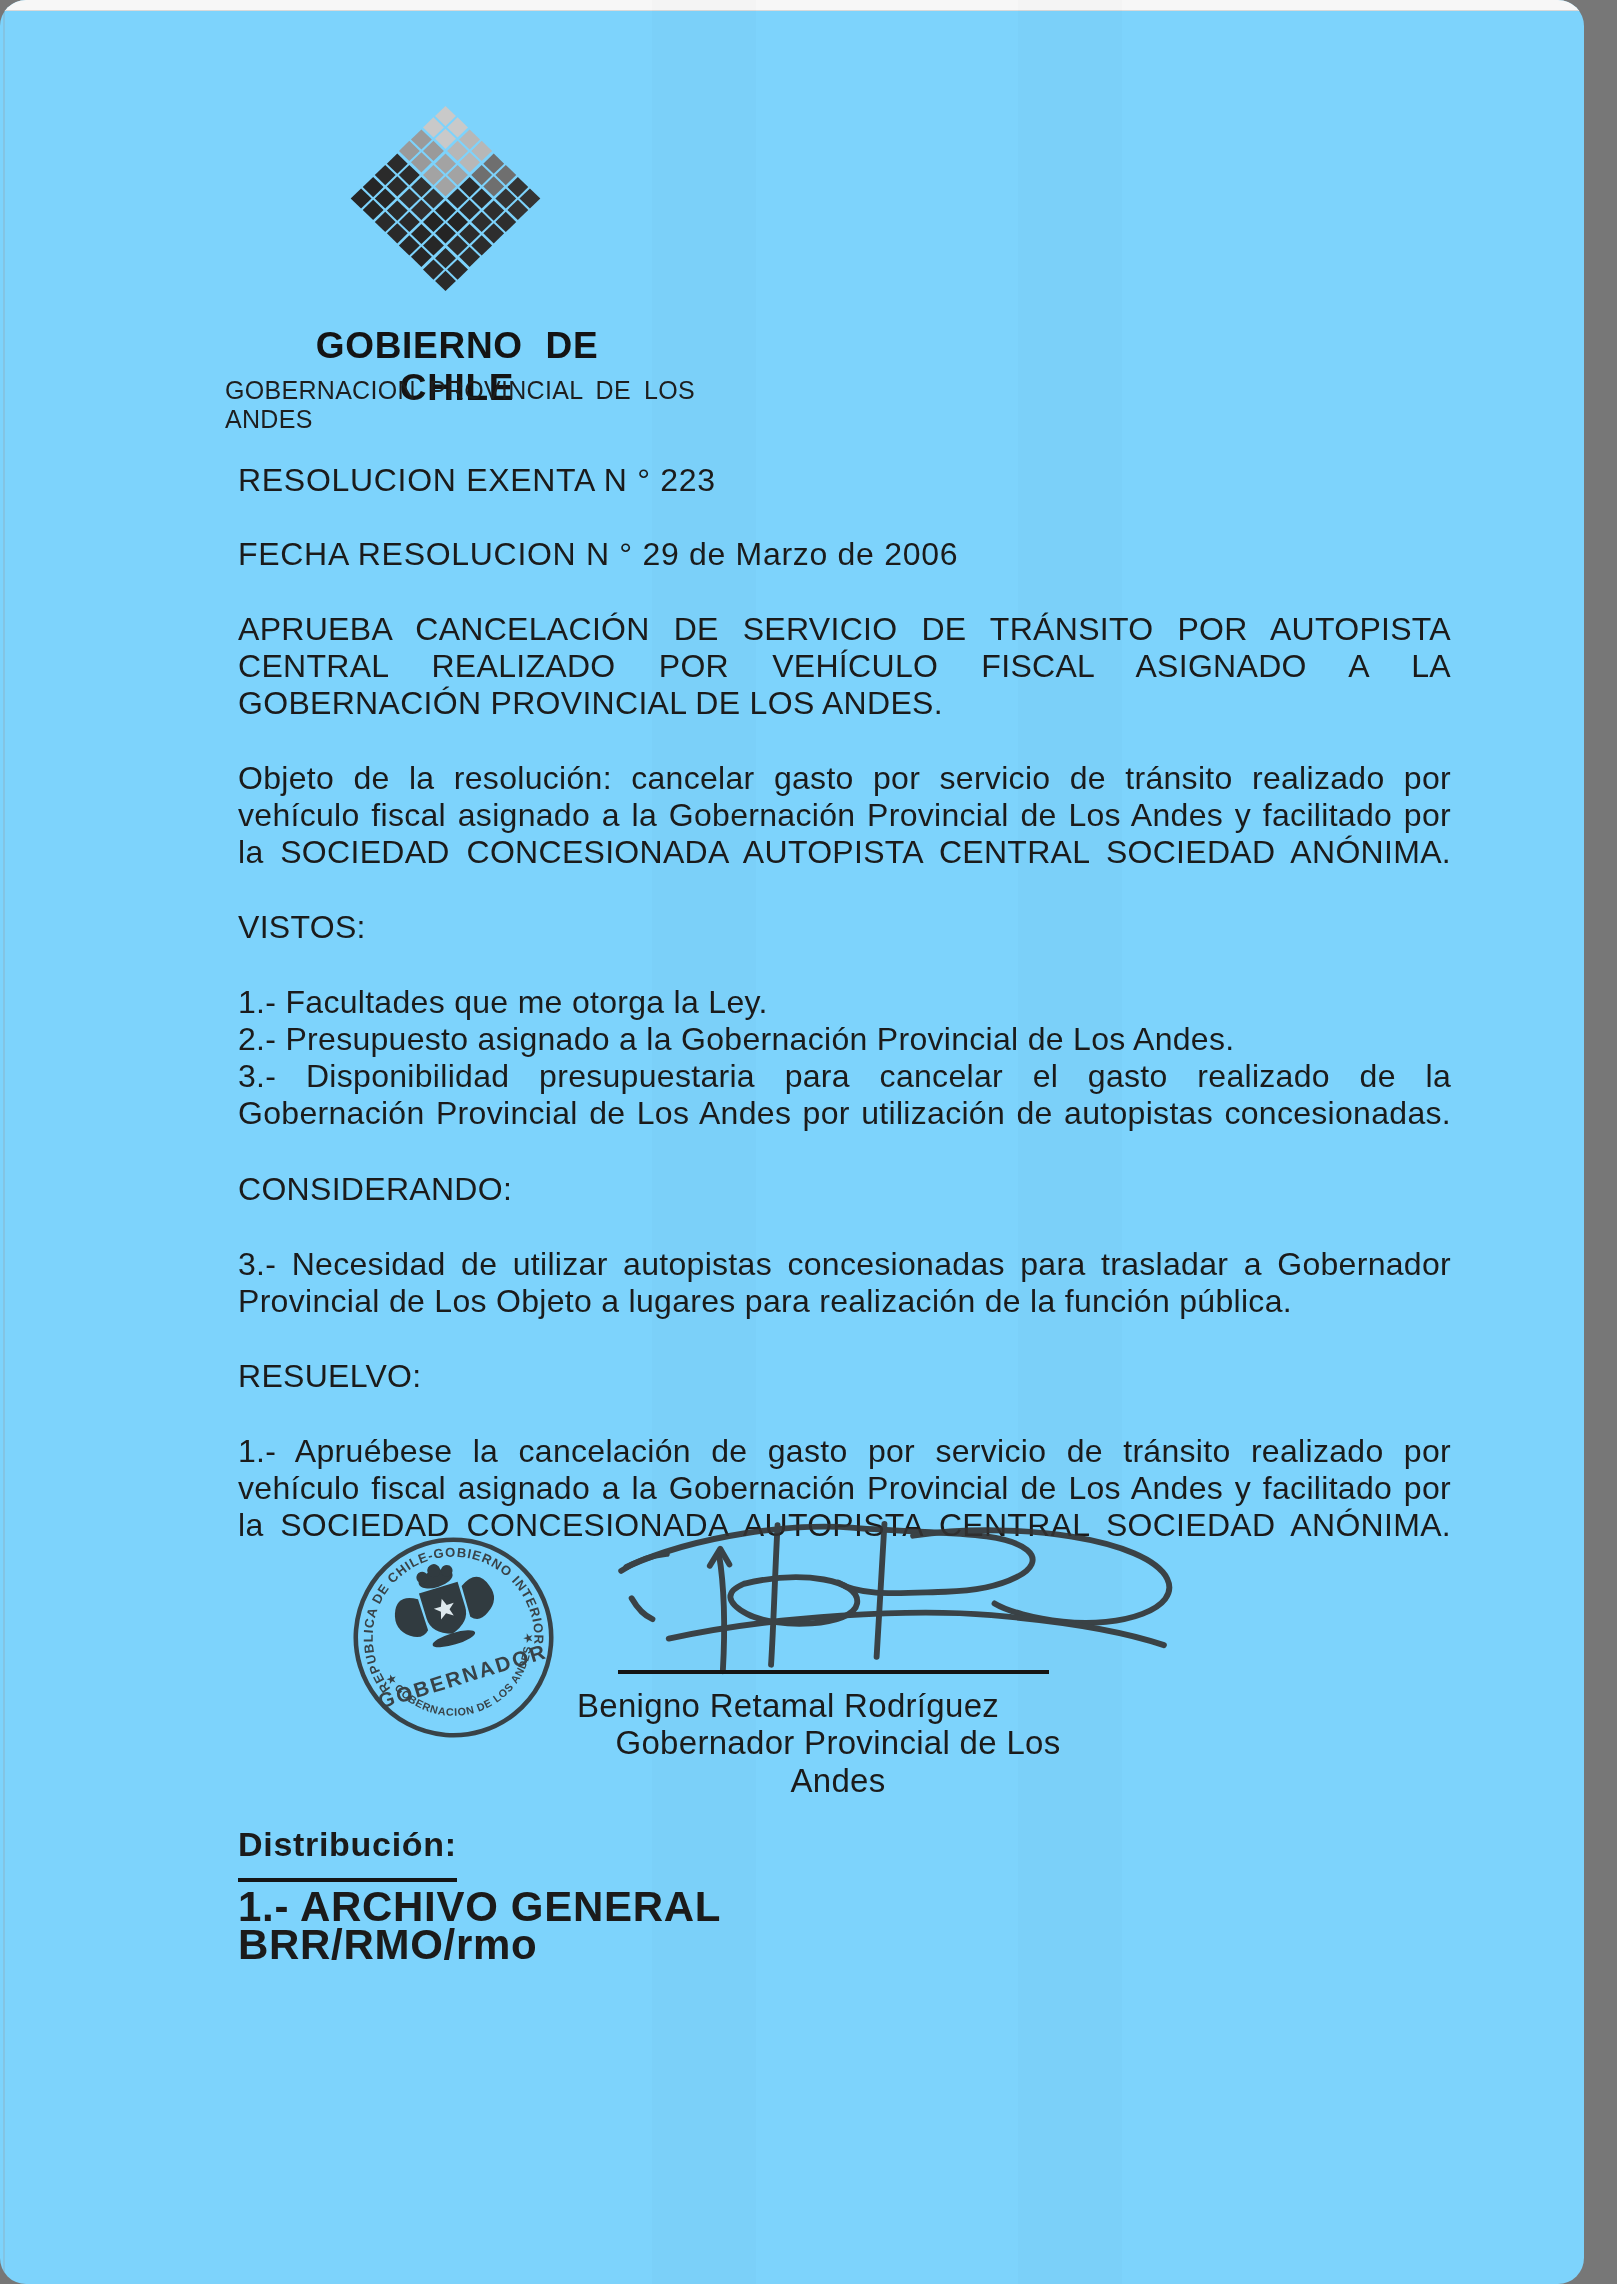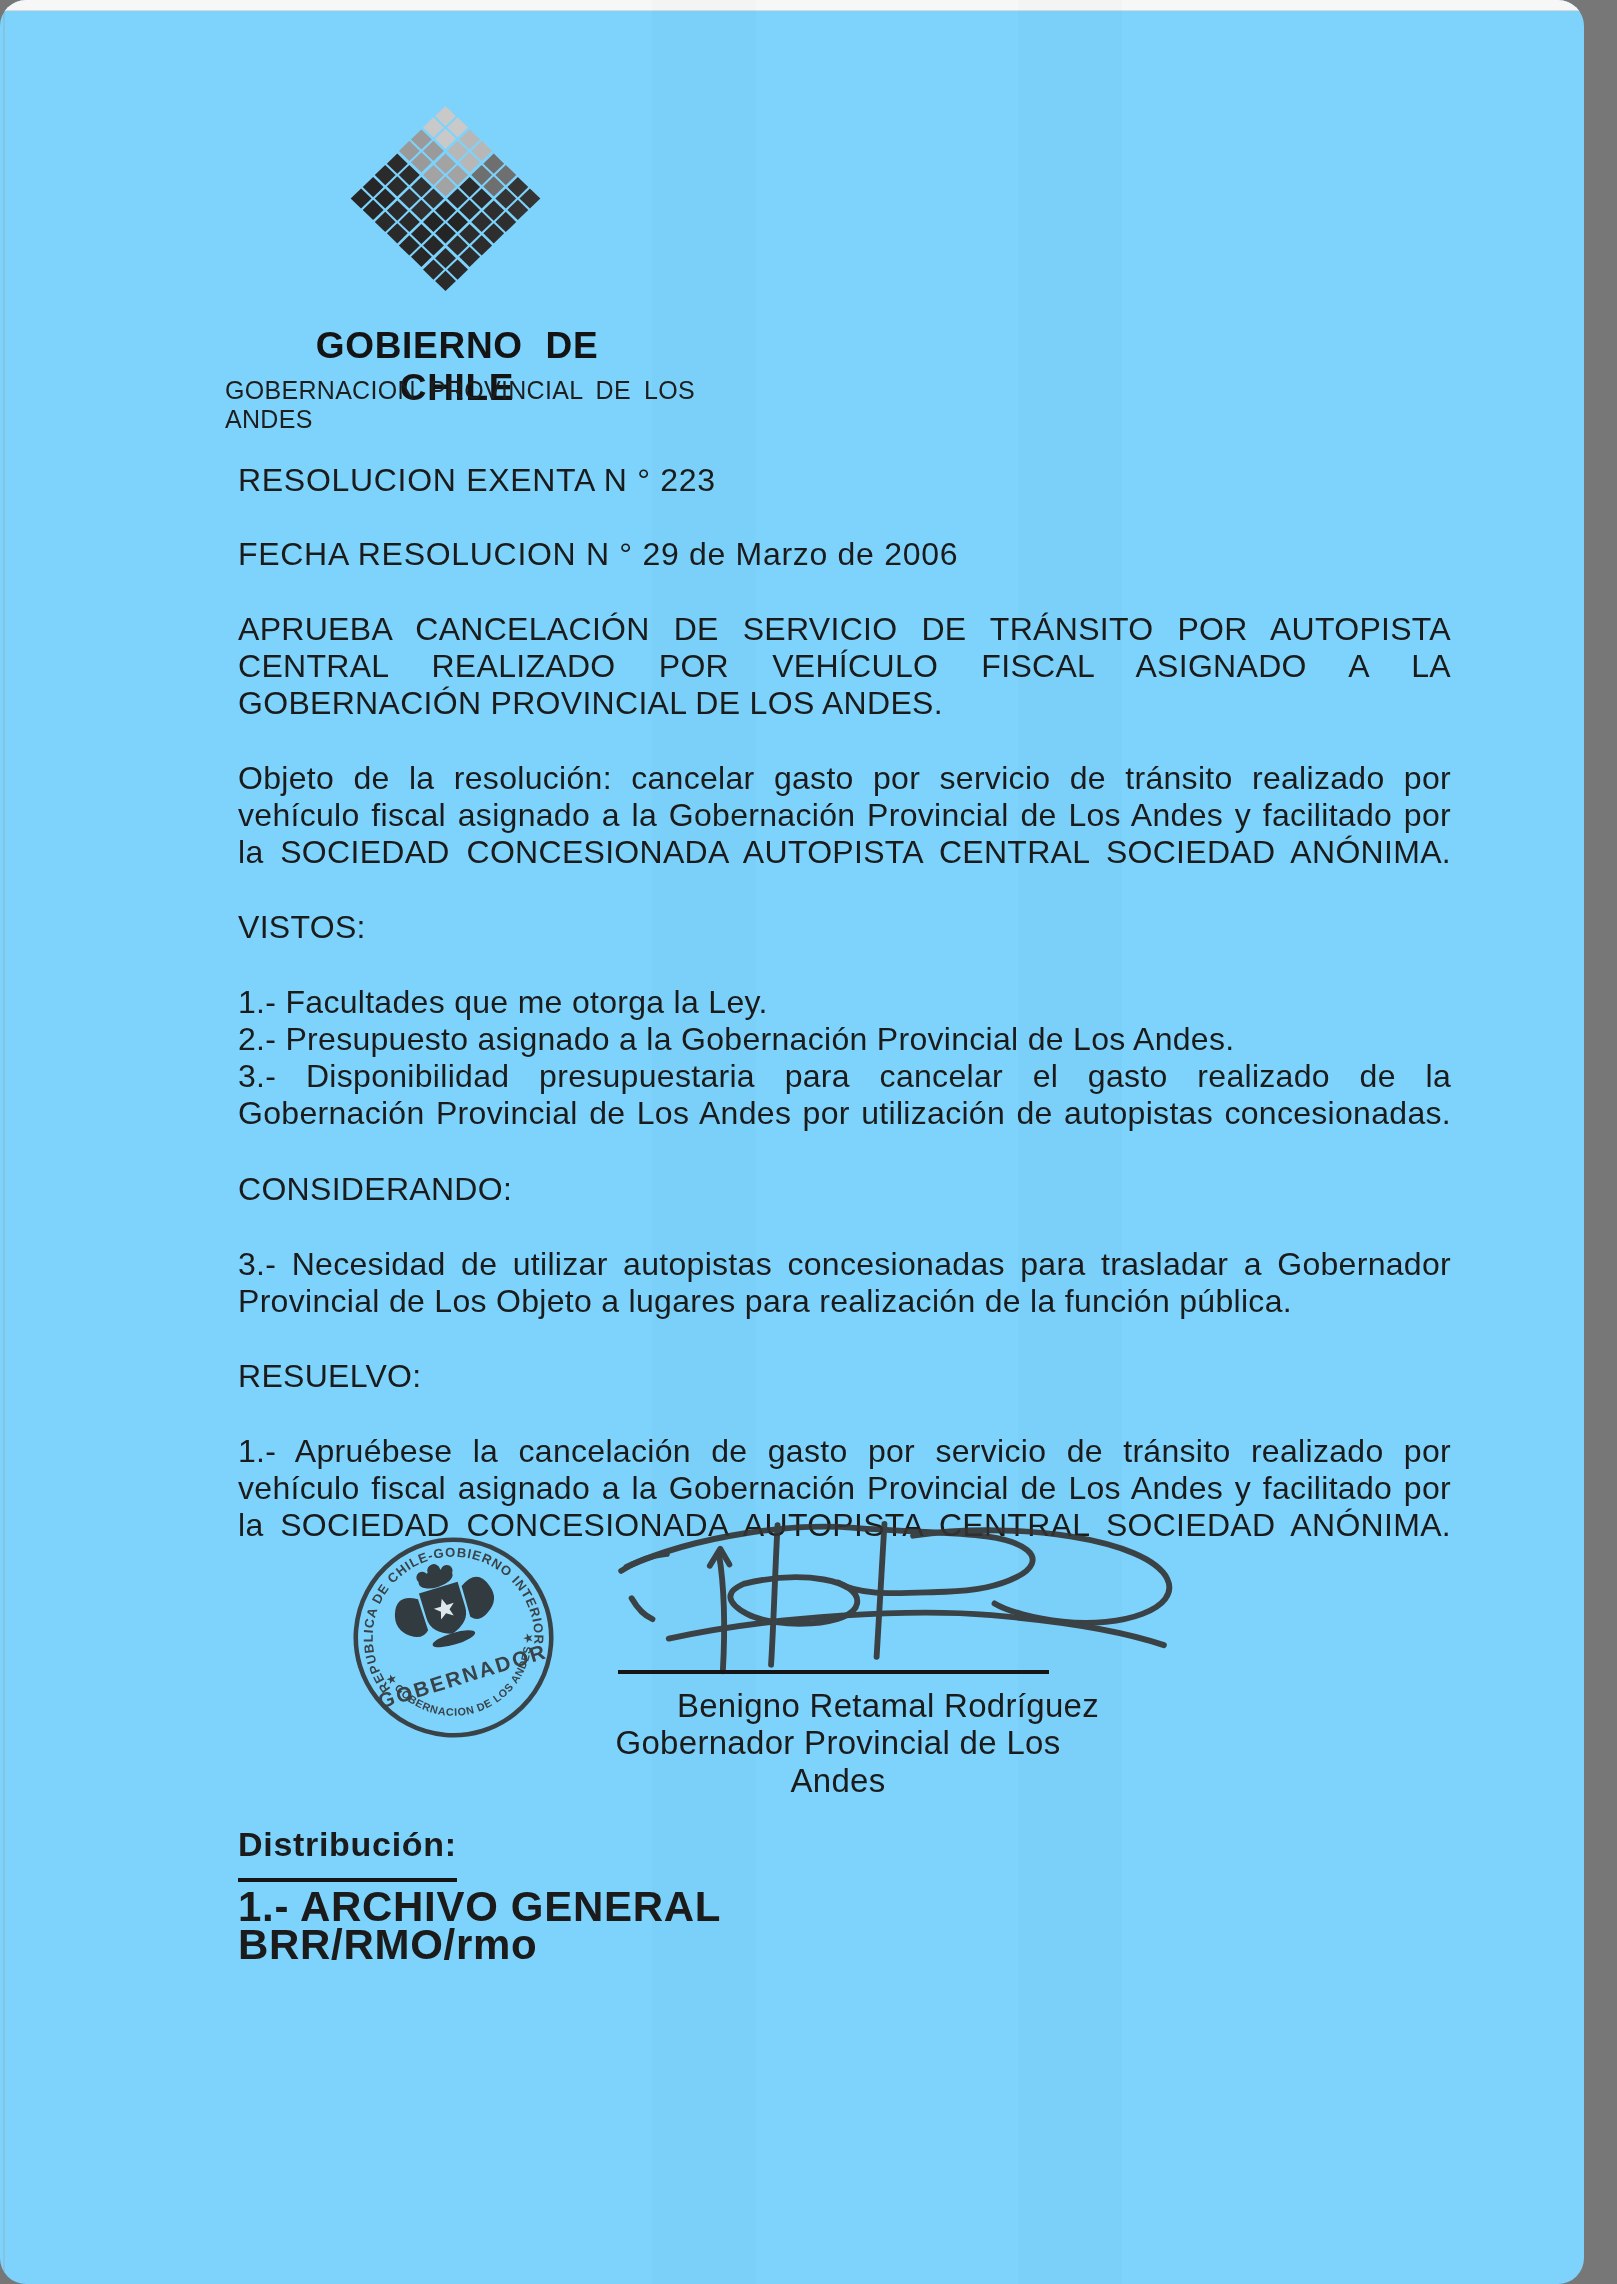--- a/index.html
+++ b/index.html
@@ -34,21 +34,21 @@
   .bline.meta { letter-spacing:0.7px; }
   .ln { min-height:37px; }
   .j { text-align:justify; text-align-last:justify; }
 
   
   #stamp { position:absolute; left:346px; top:1530px; }
   #signature { position:absolute; left:548px; top:1494px; }
   .sig-rule { position:absolute; left:618px; top:1670px; width:431px; height:3.9px;
     background:#151515; }
   .sig-name { position:absolute; left:577px; top:1687px; width:522px;
-    text-align:right; font-size:33px; letter-spacing:0.3px; }
+    text-align:left; font-size:33px; letter-spacing:0.3px; }
   .sig-title { position:absolute; left:577px; top:1724px; width:522px;
     text-align:center; font-size:33px; letter-spacing:0.3px; }
 
   
   .dist { position:absolute; left:238px; top:1825px; font-weight:bold; }
   .dist-head { display:inline-block; font-size:34px; letter-spacing:0.7px;
     border-bottom:4.6px solid #161616; padding-bottom:14px; }
   .dist-item { font-size:42px; letter-spacing:0.7px; line-height:38px; margin-top:5.9px; }
 </style>
 </head>

